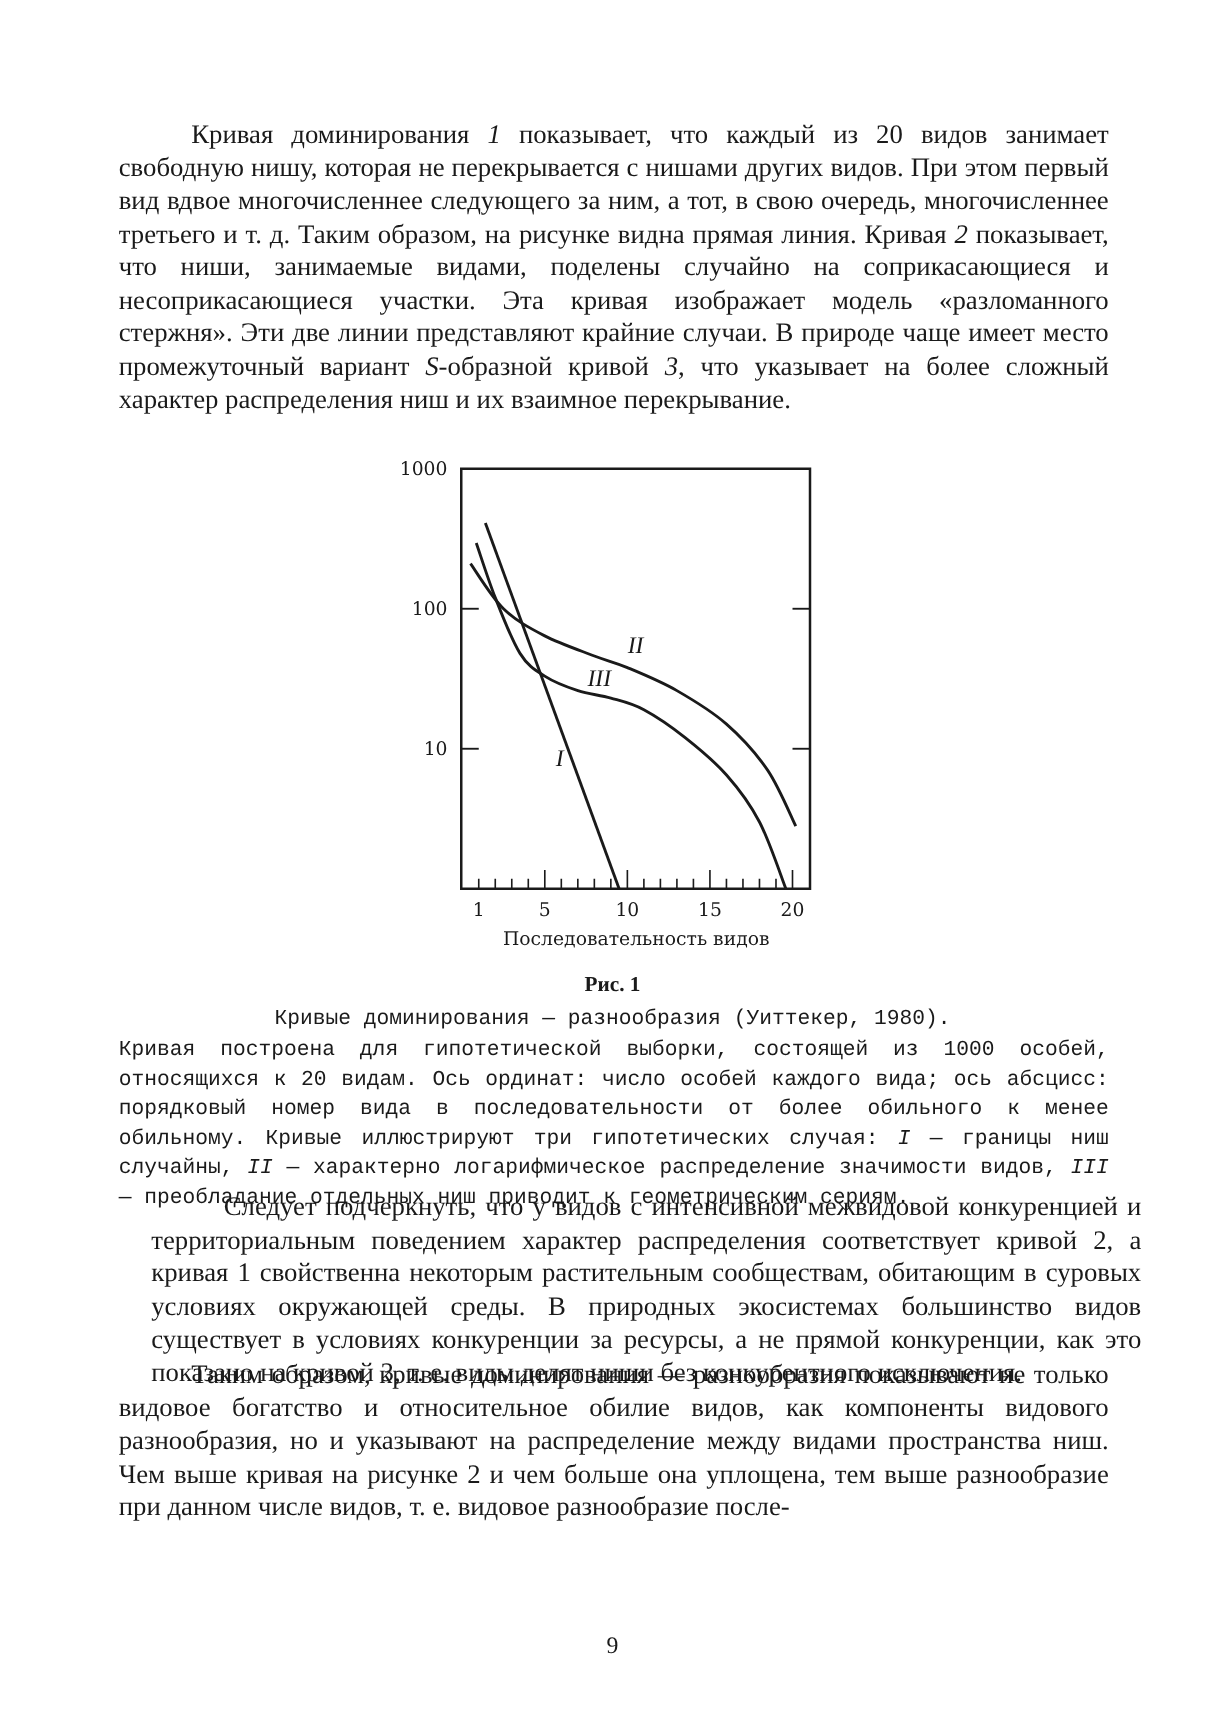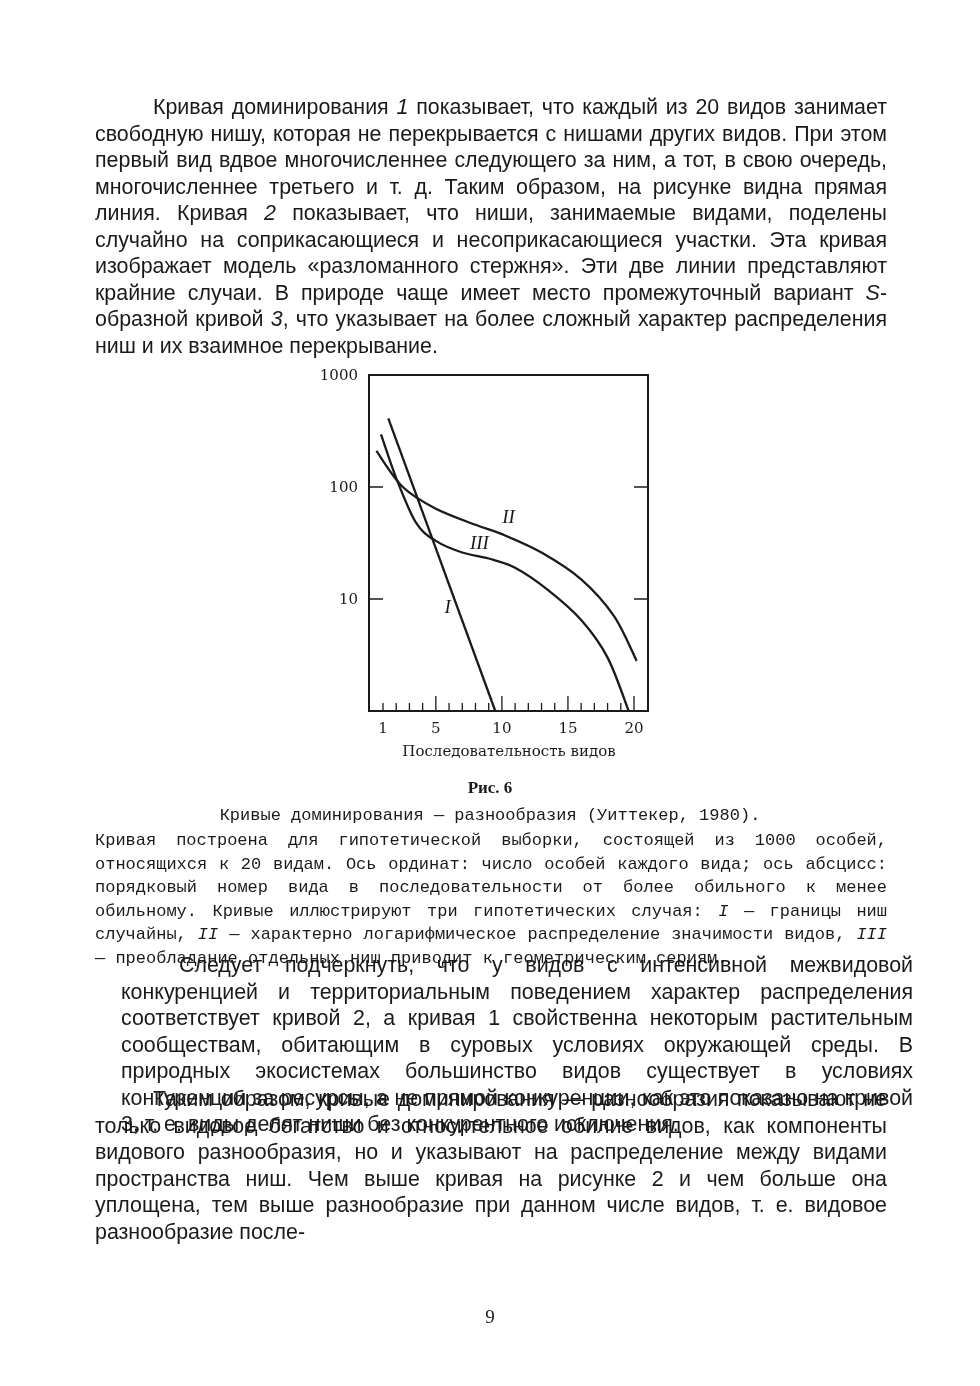--- a/index.html
+++ b/index.html
@@ -1,20 +1,20 @@
 <!DOCTYPE html>
 <html><head>
 <meta charset="utf-8">
 <style>
   html, body { margin: 0; padding: 0; background: #ffffff; }
   body { width: 980px; height: 1386px; position: relative; overflow: hidden; color: #1a1a1a; }
   .page { position: absolute; left: 0; top: 0; width: 980px; height: 1386px; }
   .para {
     position: absolute; left: 95px; width: 792px;
-    font-family: Liberation Sans, sans-serif; font-size: 21.4px; line-height: 26.5px;
+    font-family: Liberation Serif, serif; font-size: 21.4px; line-height: 26.5px;
     text-align: justify; margin: 0;
   }
   .para .indent { display: inline-block; width: 58px; }
   .para i { font-style: italic; }
   #p1 { top: 94px; }
   #p2 { top: 952px; margin-left: 26px; }
   #p3 { top: 1086px; }
   .chart { position: absolute; left: 300px; top: 360px; width: 380px; height: 410px; }
   .chart svg { width: 380px; height: 410px; display: block; }
   .fig-title {
@@ -91,21 +91,21 @@
         </g>
       <g id="curve-labels">
           <text x="447.7315789473684" y="612.9931385001296" text-anchor="middle" class="curve-label">I</text>
           <text x="508.5" y="522.7009814139342" text-anchor="middle" class="curve-label">II</text>
           <text x="479.43684210526317" y="548.9183004896714" text-anchor="middle" class="curve-label">III</text>
         </g>
       <text class="axis-label" x="509" y="756" text-anchor="middle">Последовательность видов</text>
     </svg>
   </div>
 
-  <div class="fig-title">Рис. 6</div>
+  <div class="fig-title">Рис. 1</div>
   <div class="fig-subtitle">Кривые доминирования — разнообразия (Уиттекер, 1980).</div>
   <p class="fig-caption"><span>Кривая построена для гипотетической выборки, состоящей из 1000 особей, относящихся к 20 видам. Ось ординат: число особей каждого вида; ось абсцисс: порядковый номер вида в последовательности от более обильного к менее обильному. Кривые иллюстрируют три гипотетических случая: </span><i>I</i><span> — границы ниш случайны, </span><i>II</i><span> — характерно логарифмическое распределение значимости видов, </span><i>III</i><span> — преобладание отдельных ниш приводит к геометрическим сериям.</span></p>
 
   <p class="para" id="p2"><span class="indent"></span><span>Следует подчеркнуть, что у видов с интенсивной межвидовой конкуренцией и территориальным поведением характер распределения соответствует кривой 2, а кривая 1 свойственна некоторым растительным сообществам, обитающим в суровых условиях окружающей среды. В природных экосистемах большинство видов существует в условиях конкуренции за ресурсы, а не прямой конкуренции, как это показано на кривой 3, т. е. виды делят ниши без конкурентного исключения.</span></p>
 
   <p class="para" id="p3"><span class="indent"></span><span>Таким образом, кривые доминирования — разнообразия показывают не только видовое богатство и относительное обилие видов, как компоненты видового разнообразия, но и указывают на распределение между видами пространства ниш. Чем выше кривая на рисунке 2 и чем больше она уплощена, тем выше разнообразие при данном числе видов, т. е. видовое разнообразие после-</span></p>
 
   <div class="page-number">9</div>
 </div>
 

